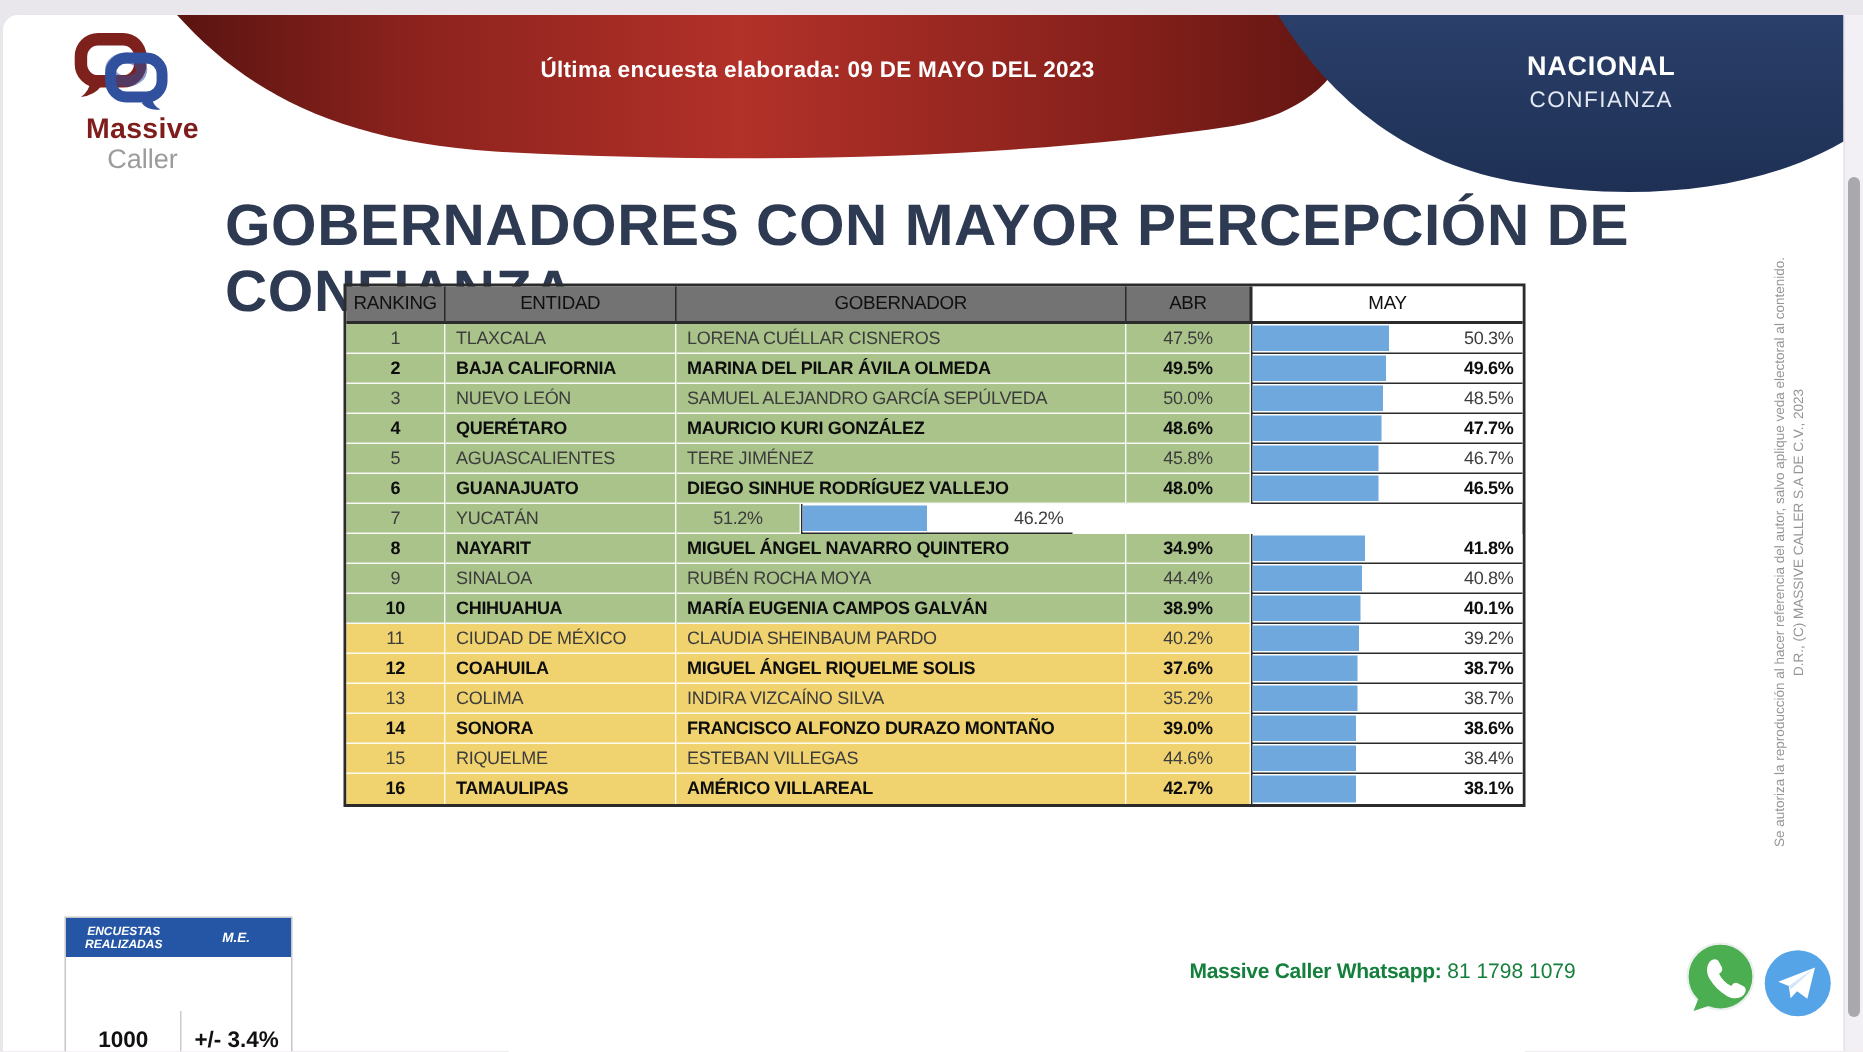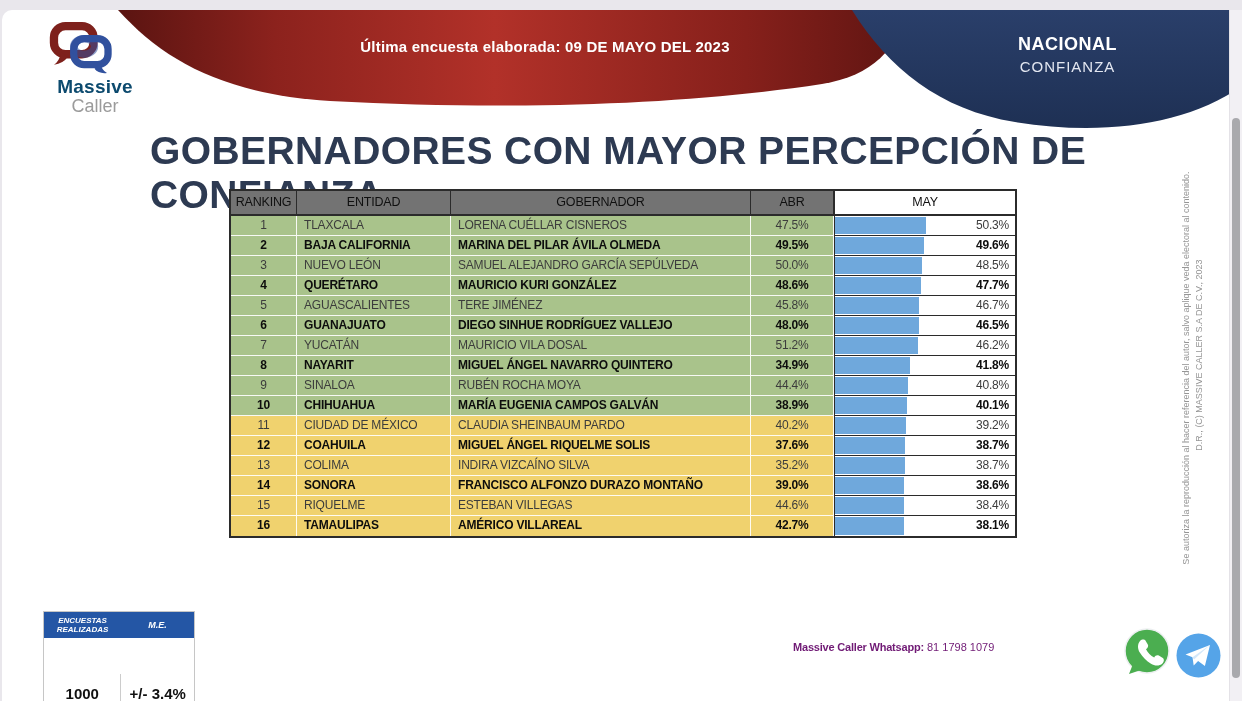--- a/index.html
+++ b/index.html
@@ -10,21 +10,21 @@
   
   .banner-svg{position:absolute;left:0;top:10px;width:1242px;height:140px;}
   .banner-date{position:absolute;left:330px;top:38px;width:430px;text-align:center;
     color:#fff;font-weight:700;font-size:15px;letter-spacing:.2px;}
   .region-block{position:absolute;left:975px;top:33px;width:185px;text-align:center;color:#fff;}
   .region-block .region{font-size:18px;font-weight:700;letter-spacing:.5px;line-height:22px;}
   .region-block .metric{font-size:15px;font-weight:400;color:#e3e7f1;letter-spacing:1px;line-height:24px;}
   
   .logo{position:absolute;left:46px;top:22px;width:110px;}
   .logo-text1{position:absolute;left:-6px;top:54px;width:110px;text-align:center;
-    font-size:19px;font-weight:700;color:#0c4a6e;letter-spacing:.2px;}
+    font-size:19px;font-weight:700;color:#7f1d1d;letter-spacing:.2px;}
   .logo-text2{position:absolute;left:-6px;top:74px;width:110px;text-align:center;
     font-size:18px;font-weight:400;color:#9b9b9b;}
   
   .main-title{position:absolute;left:150px;top:129px;width:944px;text-align:left;
     font-size:39px;font-weight:700;color:#2d3a52;letter-spacing:.4px;}
   
   .tbl{position:absolute;left:229px;top:189px;width:784px;border:2px solid #2b2b2b;
     letter-spacing:-.2px;}
   .trow{display:flex;height:20px;line-height:19px;font-size:12px;color:#3c3c3c;}
   .thead{height:23px;line-height:23px;background:#737373;font-weight:400;font-size:12.5px;
@@ -48,21 +48,21 @@
   
   .stats{position:absolute;left:43px;top:611px;width:150px;border:1px solid #c6c6c6;background:#fff;}
   .stats-head{display:flex;background:#2456a5;color:#fff;font-weight:700;height:26px;text-align:center;font-style:italic;}
   .stats-head .h1{width:77px;font-size:8px;line-height:9px;padding-top:4px;box-sizing:border-box;}
   .stats-head .h2{width:73px;font-size:9px;line-height:26px;}
   .stats-vals{display:flex;height:40px;line-height:40px;text-align:center;font-weight:700;
     font-size:15px;color:#111;margin-top:36px;}
   .stats-vals .v1{width:77px;border-right:1px solid #ccc;}
   .stats-vals .v2{width:73px;}
   
-  .contact{position:absolute;left:793px;top:638px;font-size:11px;color:#701a75;line-height:19px;}
+  .contact{position:absolute;left:793px;top:638px;font-size:14px;color:#15803d;line-height:19px;}
   .contact b{letter-spacing:-.2px;}
   
   .wa{position:absolute;left:1123px;top:628px;}
   .tg{position:absolute;left:1176px;top:633px;}
   
   .vnote{position:absolute;white-space:nowrap;font-size:9px;color:#959595;
     transform:translate(-50%,-50%) rotate(-90deg);}
   .vnote.copyright{left:1199px;top:355px;}
   .vnote.disclaimer{left:1186px;top:368px;}
   
@@ -182,21 +182,20 @@
       <div class="cell c-gob band-cell">DIEGO SINHUE RODRÍGUEZ VALLEJO</div>
       <div class="cell c-abr band-cell">48.0%</div>
       <div class="cell c-may">
         <div class="bar" style="width: 46.5%;"></div>
         <span class="may-val">46.5%</span>
       </div>
     </div>
         <div class="trow green">
       <div class="cell c-rank band-cell">7</div>
       <div class="cell c-ent band-cell">YUCATÁN</div>
-      <div class="cell c-gob band-cell">MAURICIO VILA DOSAL</div>
       <div class="cell c-abr band-cell">51.2%</div>
       <div class="cell c-may">
         <div class="bar" style="width: 46.2%;"></div>
         <span class="may-val">46.2%</span>
       </div>
     </div>
         <div class="trow green bold">
       <div class="cell c-rank band-cell">8</div>
       <div class="cell c-ent band-cell">NAYARIT</div>
       <div class="cell c-gob band-cell">MIGUEL ÁNGEL NAVARRO QUINTERO</div>

